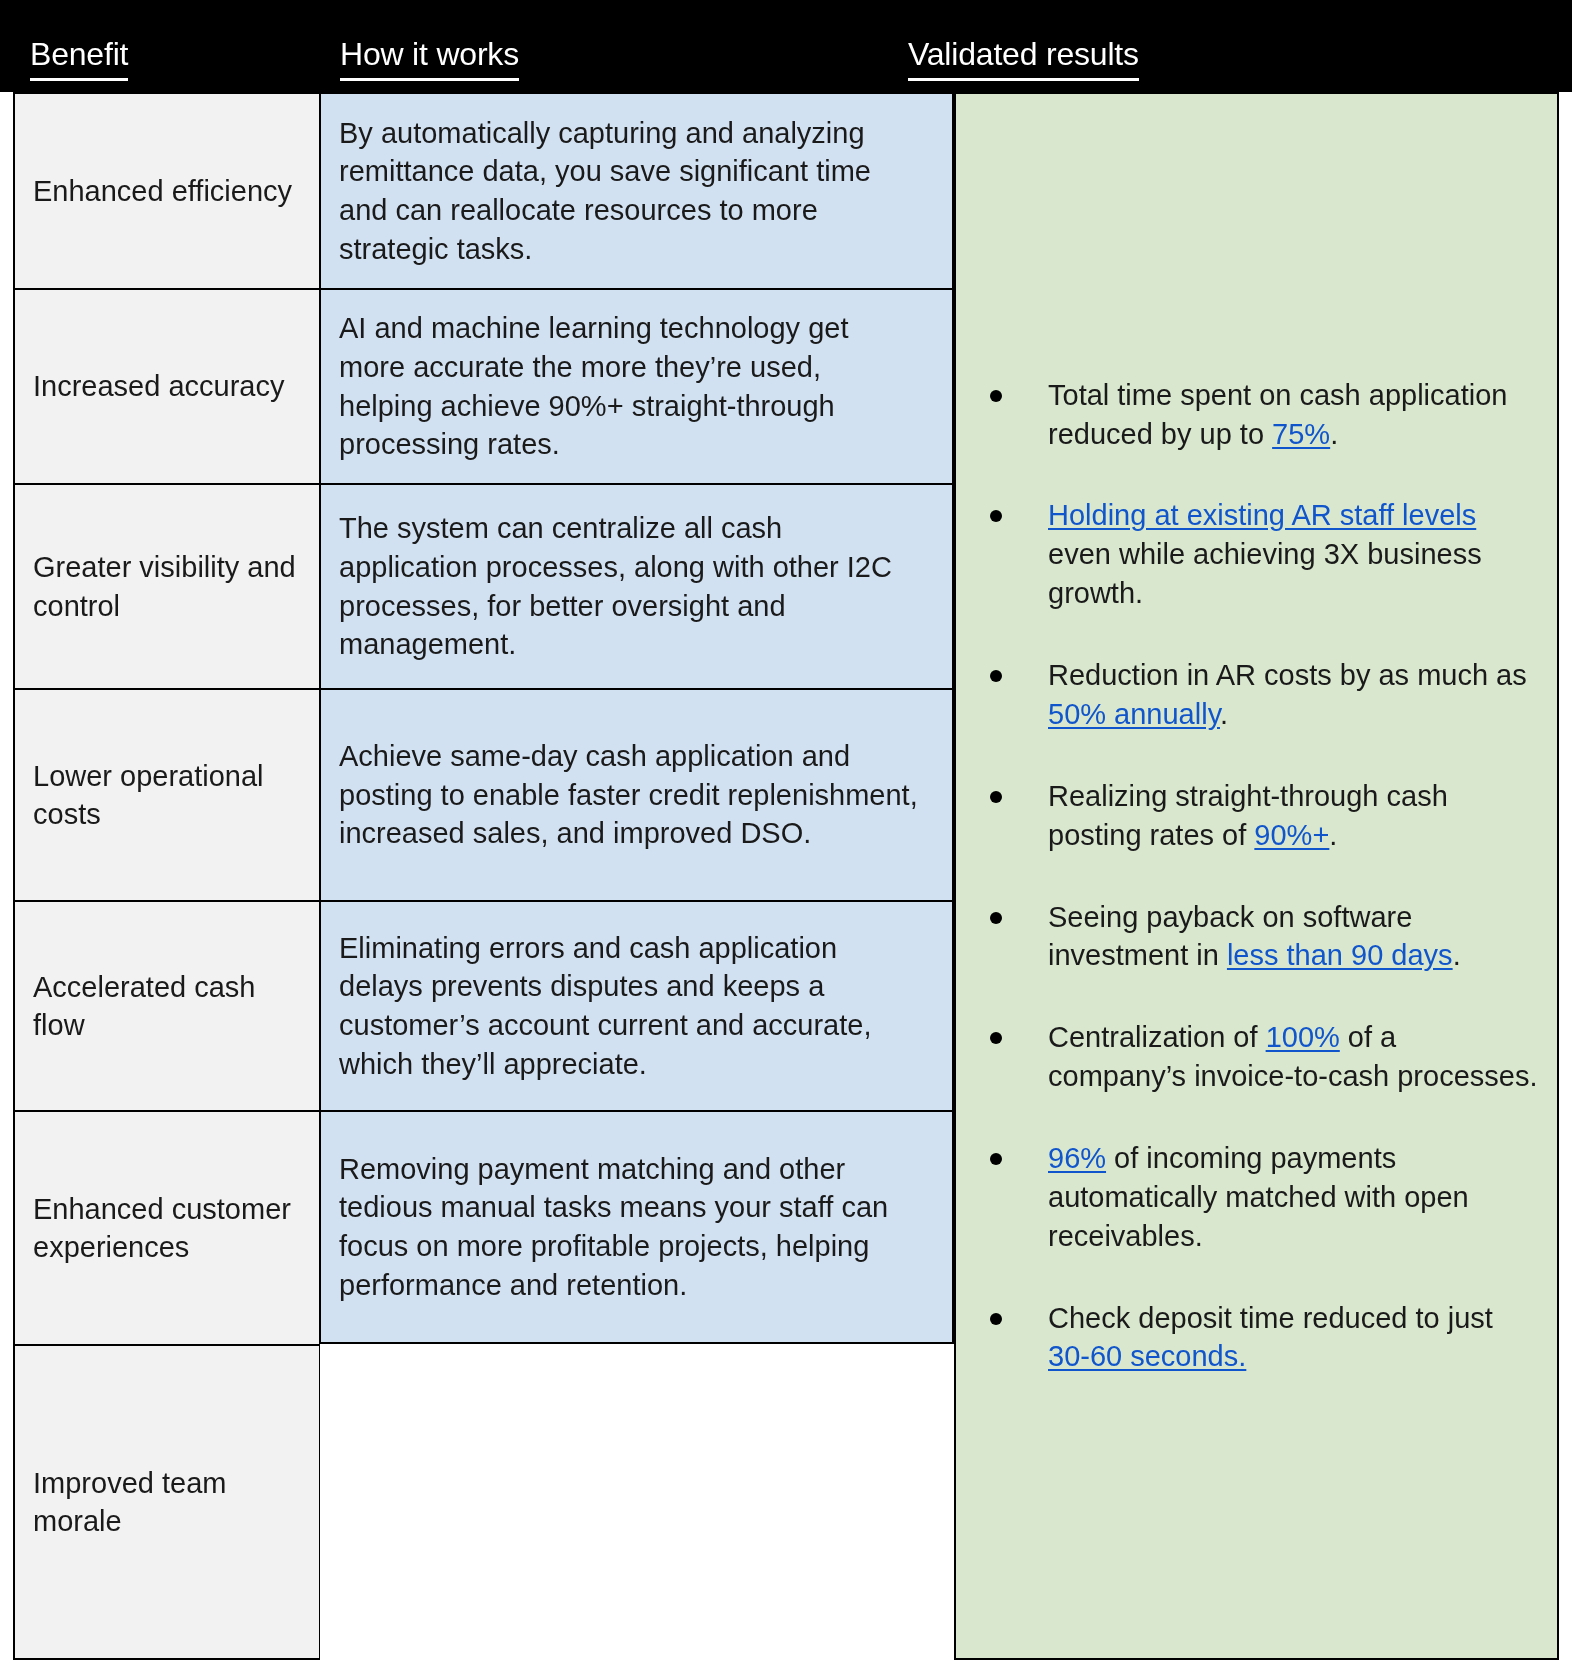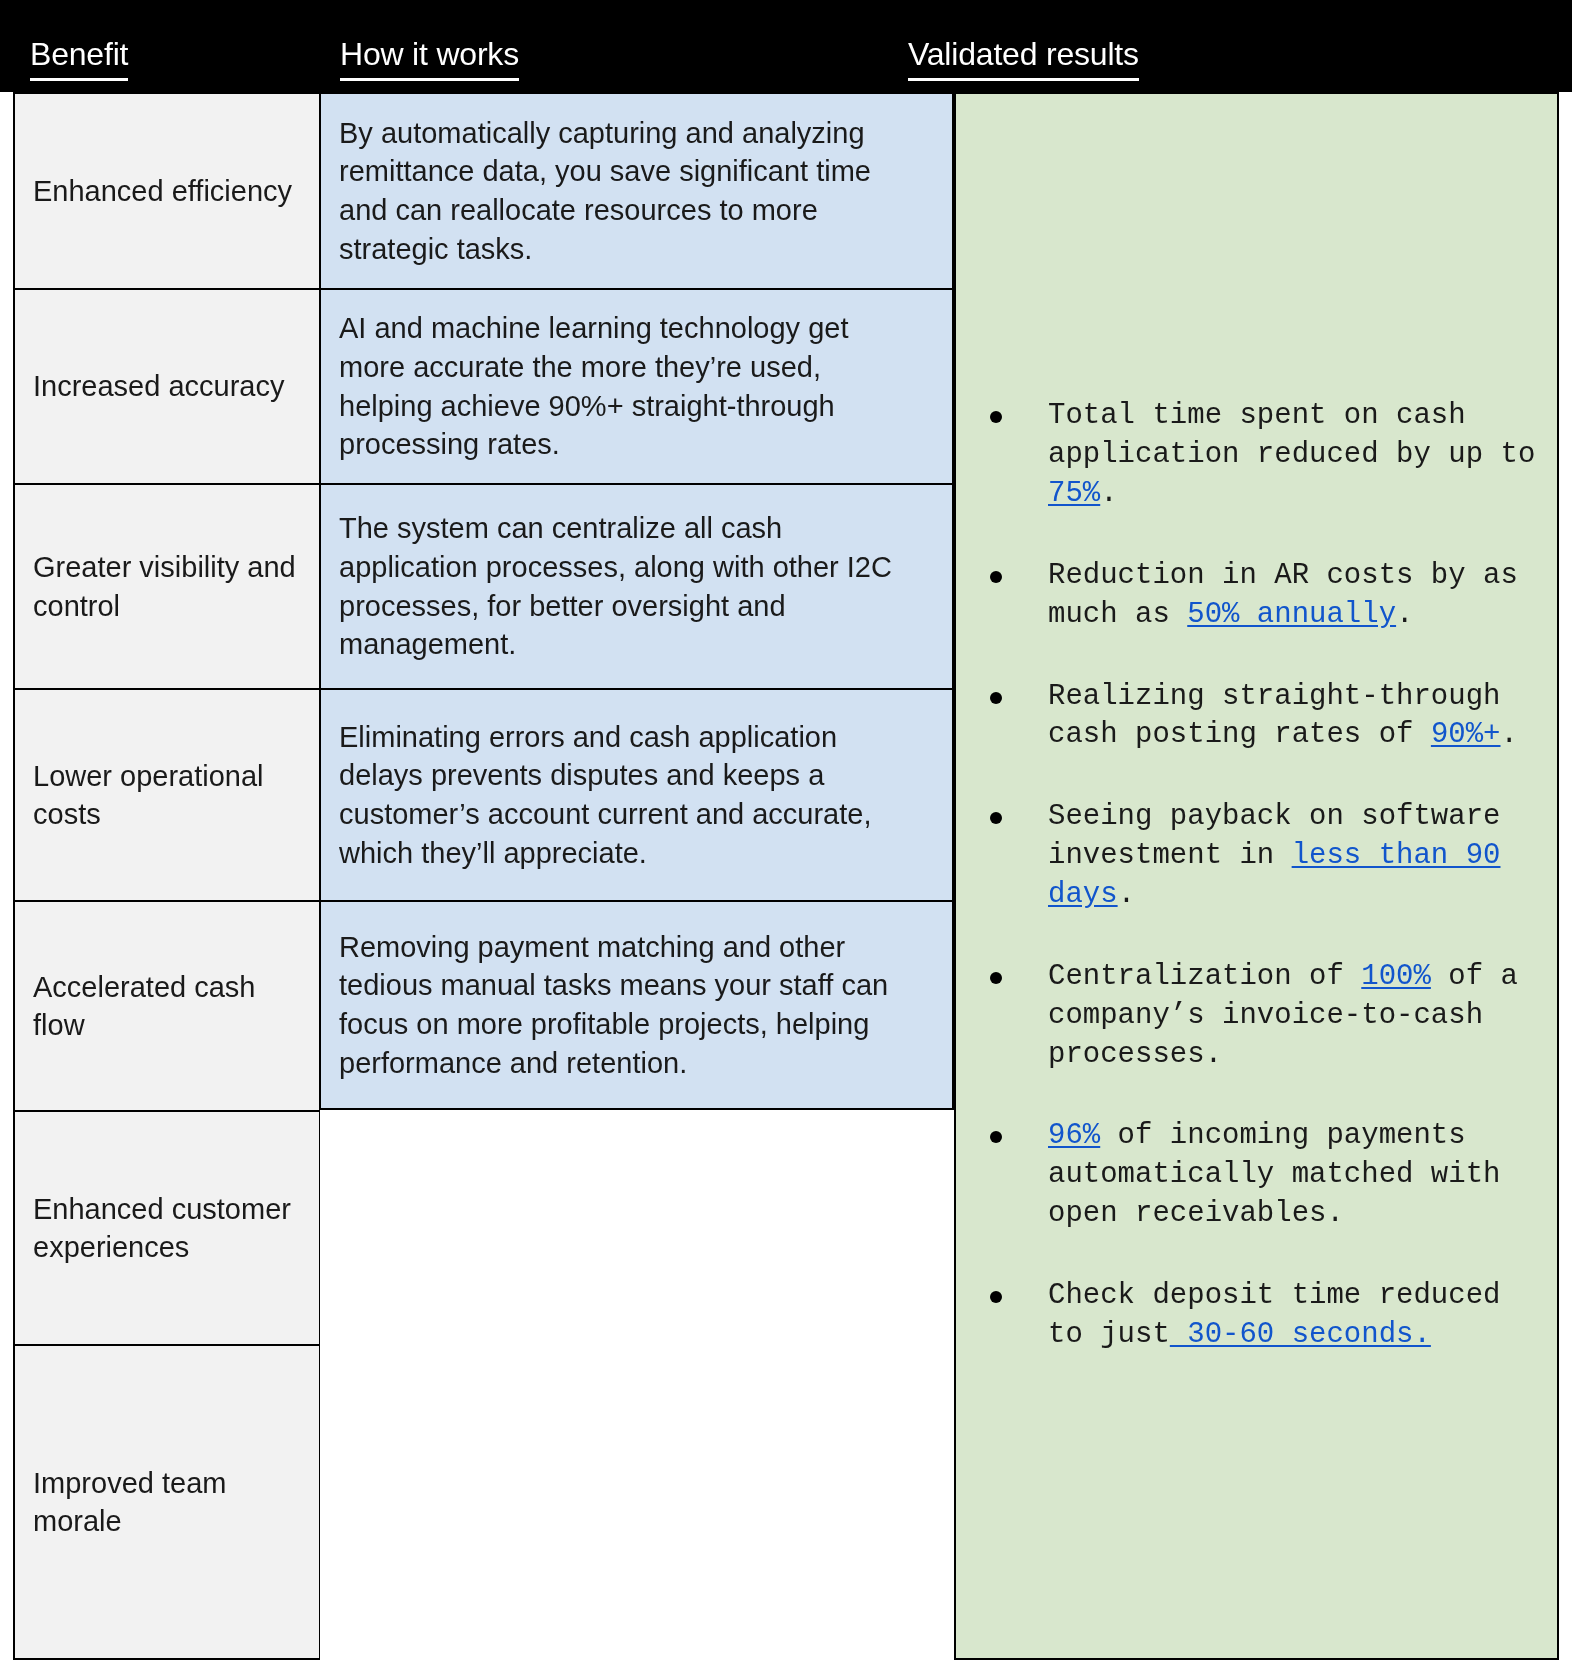--- a/index.html
+++ b/index.html
@@ -115,21 +115,20 @@
   
   .col-results {
     background: #d8e7cd;
     border-top: 2px solid #000000;
     border-left: 2px solid #000000;
     border-right: 2px solid #000000;
     box-sizing: border-box;
     display: flex;
     align-items: center;
     padding: 10px 19px 10px 18px;
-    font-family: Liberation Mono, monospace;
   }
   .results-list {
     list-style: none;
     margin: 0;
     padding: 0;
     width: 100%;
   }
   .results-list li {
     position: relative;
     padding-left: 74px;
@@ -201,30 +200,34 @@
       <div class="cell how">
           <span class="how-text">By automatically capturing and analyzing remittance data, you save significant time and can reallocate resources to more strategic tasks.</span>
         </div>
       <div class="cell how">
           <span class="how-text">AI and machine learning technology get more accurate the more they’re used, helping achieve 90%+ straight-through processing rates.</span>
         </div>
       <div class="cell how">
           <span class="how-text">The system can centralize all cash application processes, along with other I2C processes, for better oversight and management.</span>
         </div>
       <div class="cell how">
+          <span class="how-text">Achieve same-day cash application and posting to enable faster credit replenishment, increased sales, and improved DSO.</span>
+        </div>
+      <div class="cell how">
           <span class="how-text">Eliminating errors and cash application delays prevents disputes and keeps a customer’s account current and accurate, which they’ll appreciate.</span>
         </div>
       <div class="cell how">
           <span class="how-text">Removing payment matching and other tedious manual tasks means your staff can focus on more profitable projects, helping performance and retention.</span>
         </div>
     </div>
 
     <div class="col-results">
       <ul class="results-list" id="results-list">
           <li><span class="bullet"></span><span>Total time spent on cash application reduced by up to </span><span class="lnk">75%</span><span>.</span></li>
+          <li><span class="bullet"></span><span class="lnk">Holding at existing AR staff levels</span><span> even while achieving 3X business growth.</span></li>
           <li><span class="bullet"></span><span>Reduction in AR costs by as much as </span><span class="lnk">50% annually</span><span>.</span></li>
           <li><span class="bullet"></span><span>Realizing straight-through cash posting rates of </span><span class="lnk">90%+</span><span>.</span></li>
           <li><span class="bullet"></span><span>Seeing payback on software investment in </span><span class="lnk">less than 90 days</span><span>.</span></li>
           <li><span class="bullet"></span><span>Centralization of </span><span class="lnk">100%</span><span> of a company’s invoice-to-cash processes.</span></li>
           <li><span class="bullet"></span><span class="lnk">96%</span><span> of incoming payments automatically matched with open receivables.</span></li>
           <li><span class="bullet"></span><span>Check deposit time reduced to just</span><span class="lnk"> 30-60 seconds.</span></li>
         </ul>
     </div>
 
   </div>

